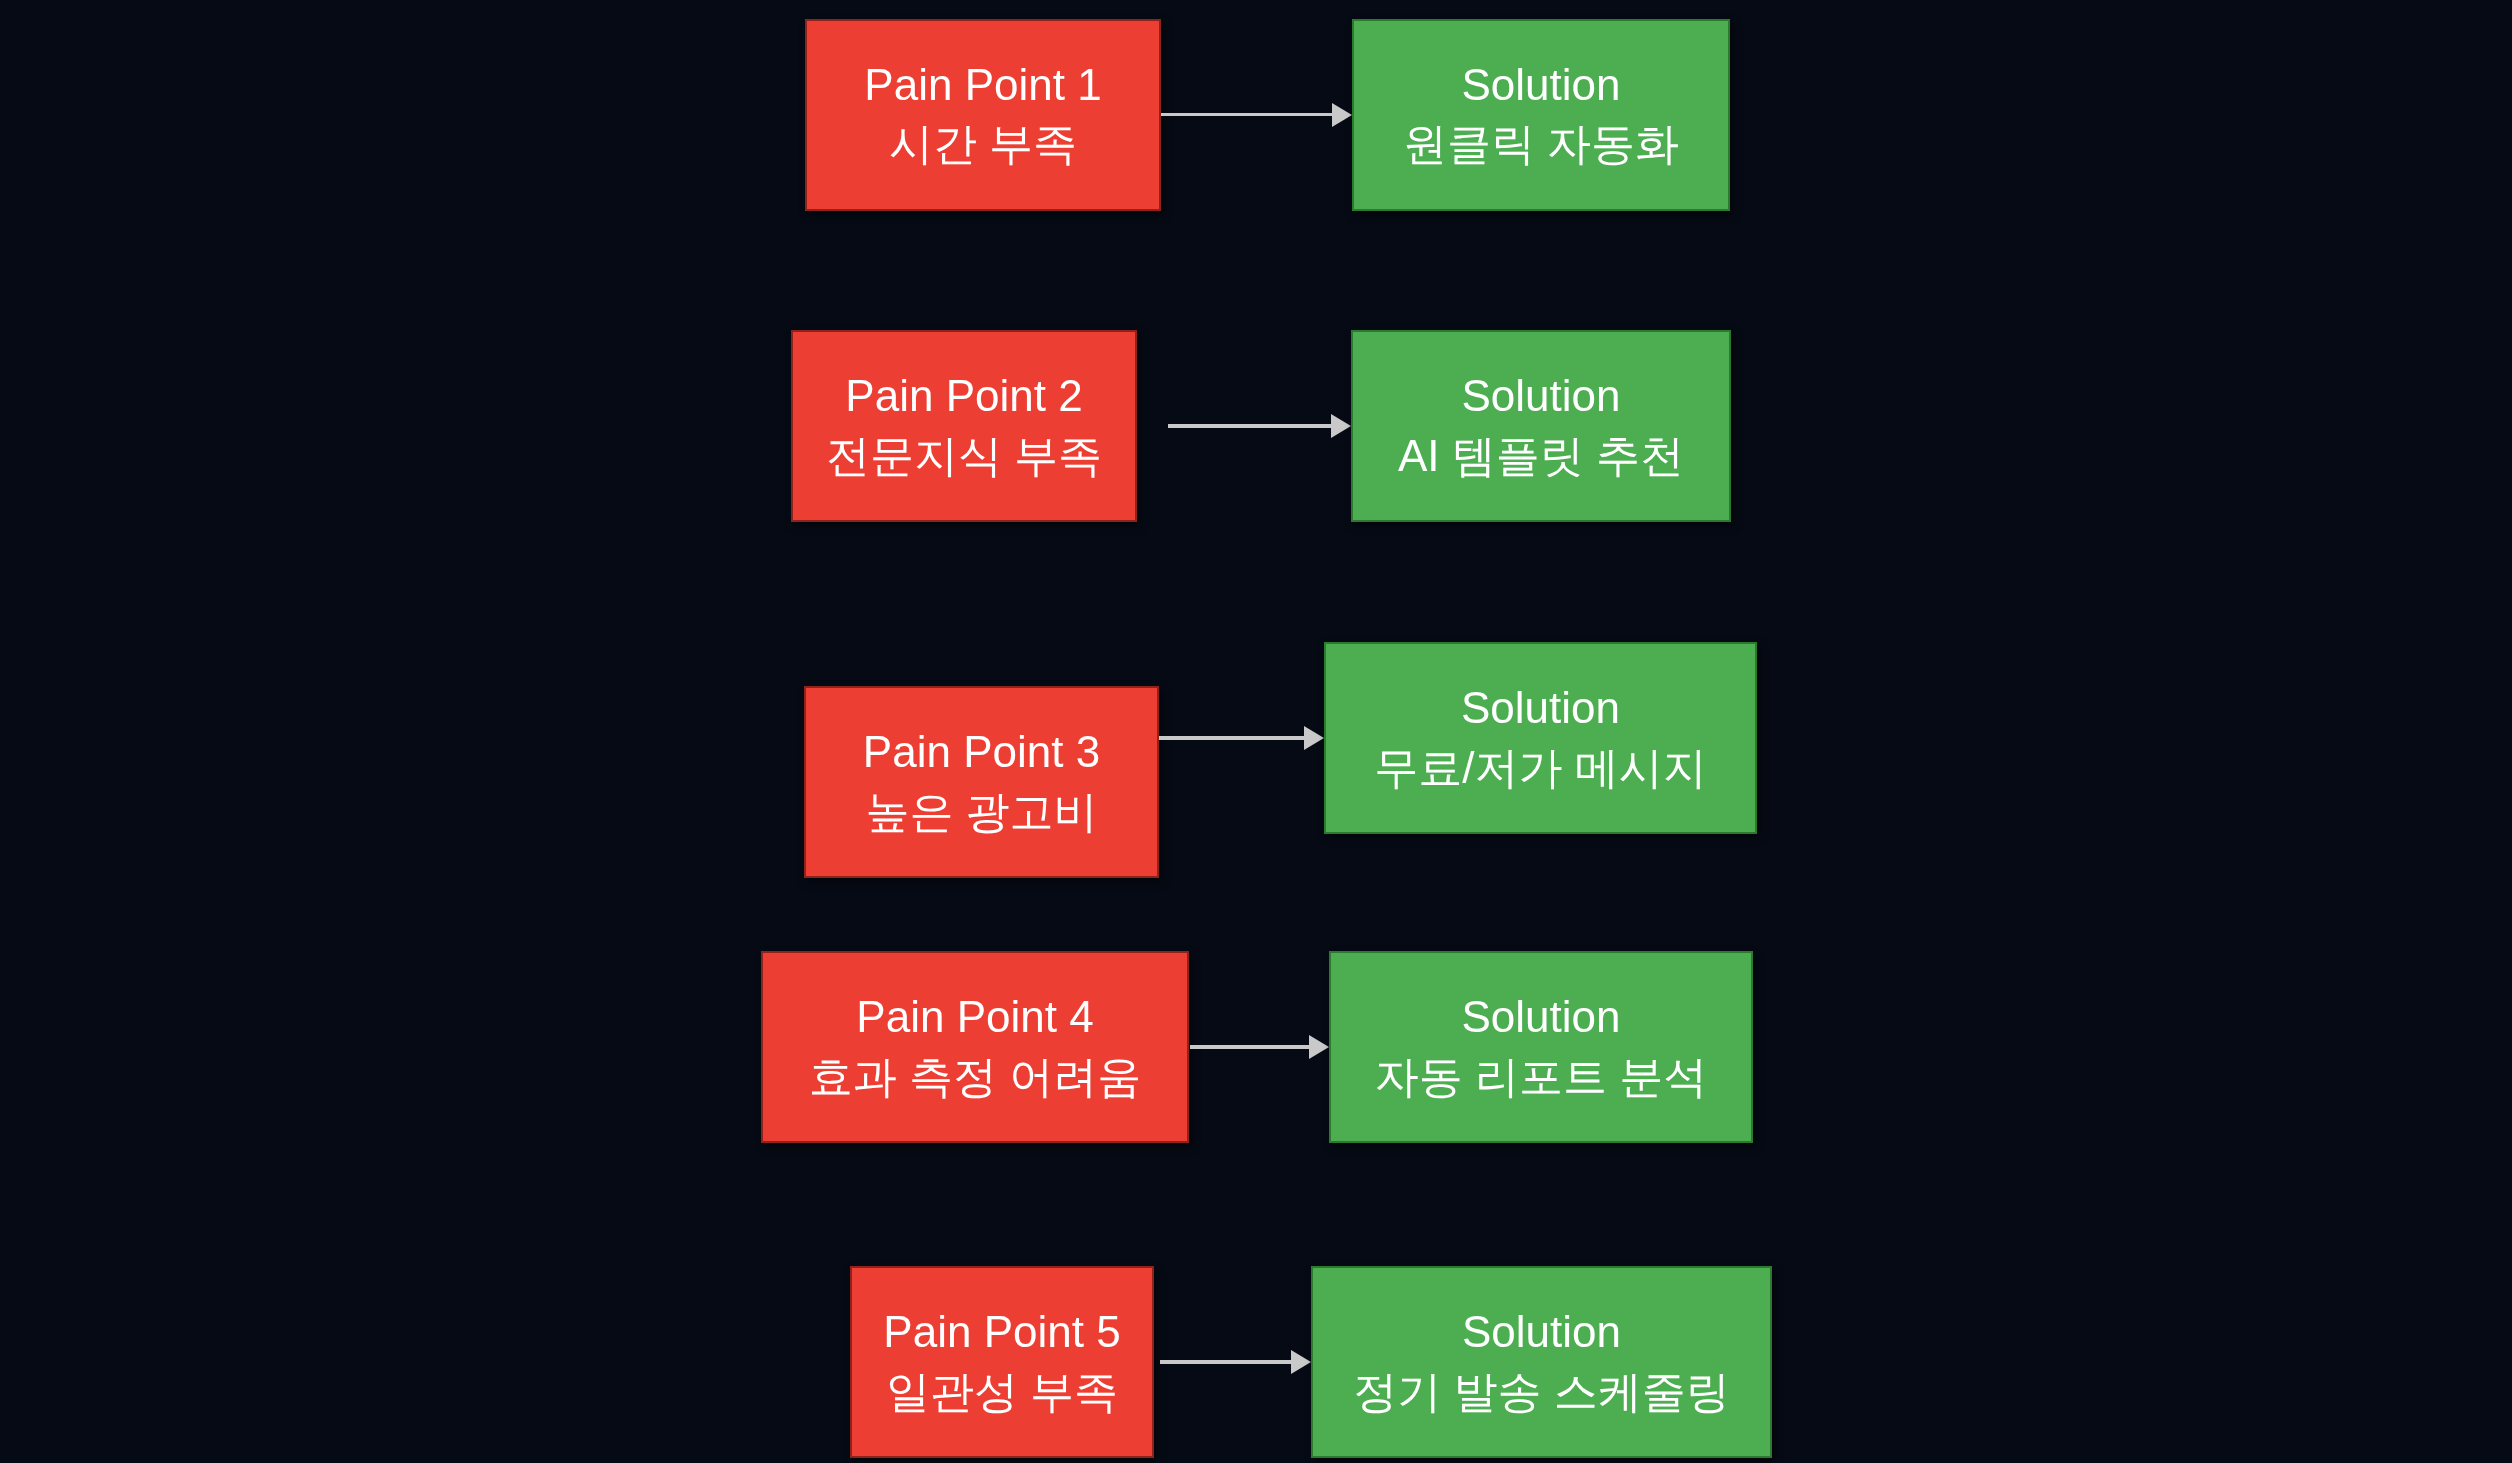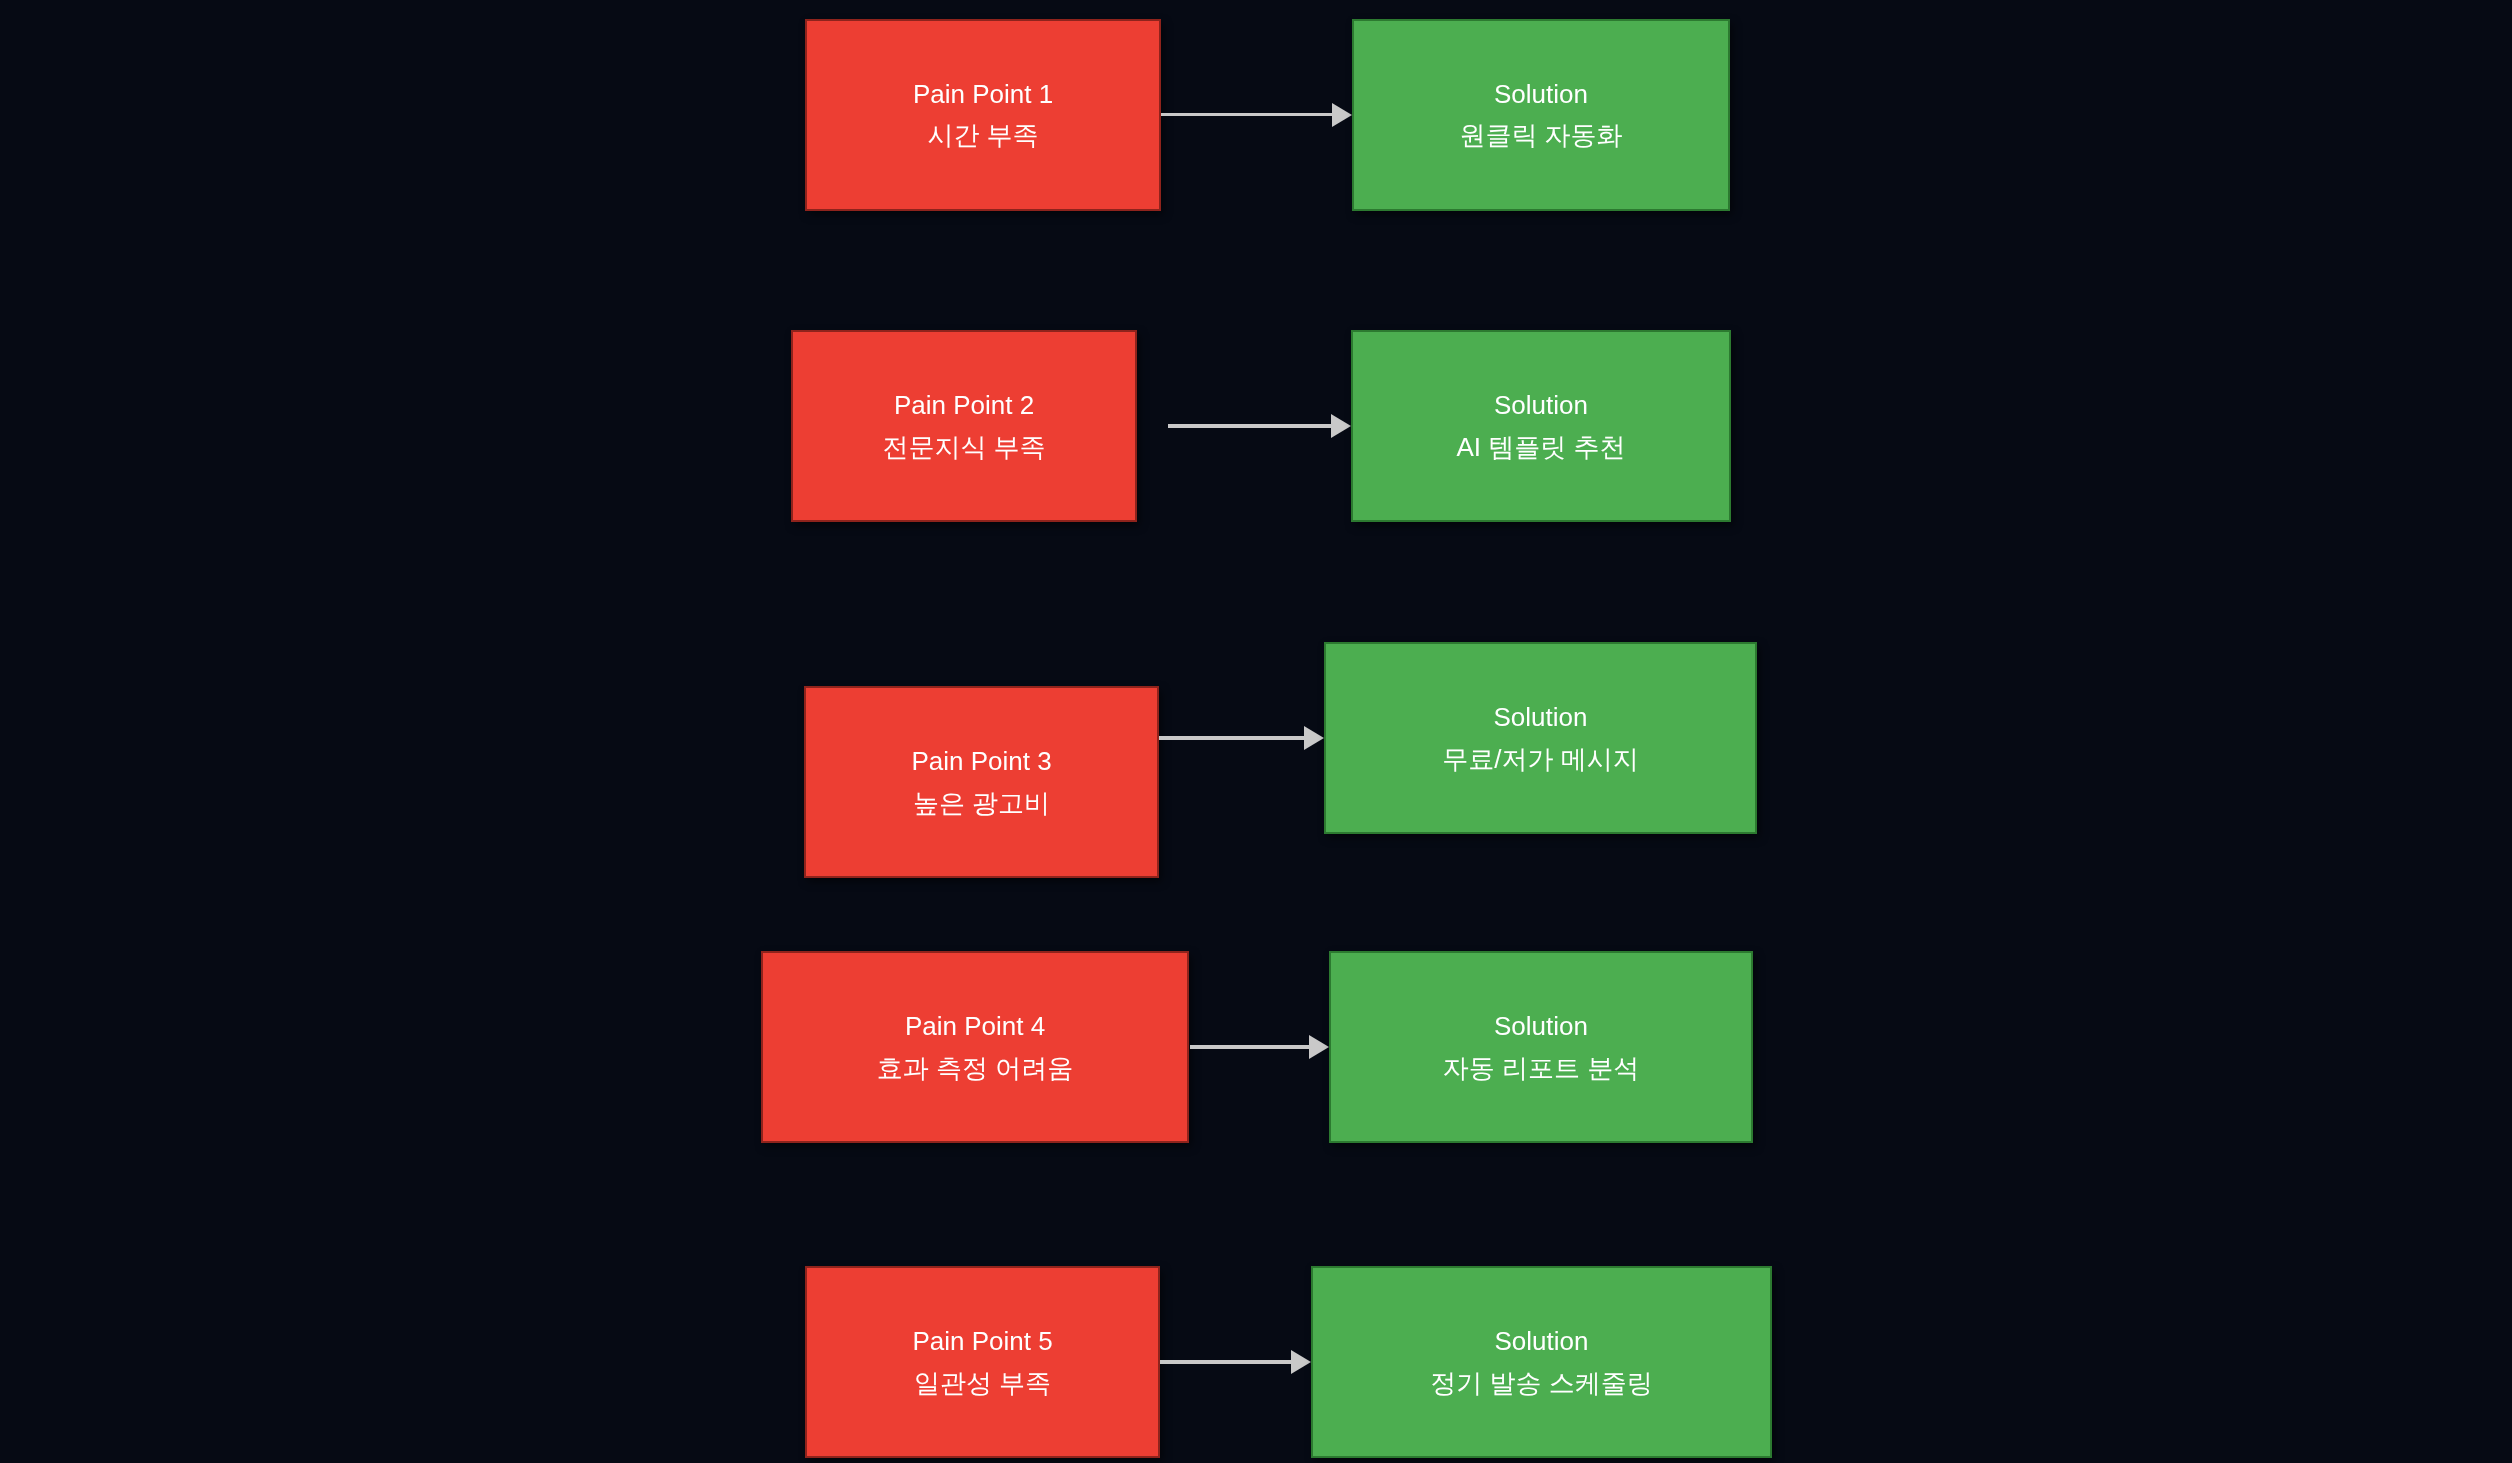--- a/index.html
+++ b/index.html
@@ -47,21 +47,21 @@
     background: var(--pain-fill, #ed3e33);
     border: 2.8px solid var(--pain-border, #8f231c);
   }
   .sol {
     background: var(--solution-fill, #4cae50);
     border: 2.8px solid var(--solution-border, #2c7a30);
     justify-content: center;
   }
 
   .title, .subtitle {
-    font-size: 26px;
+    font-size: 44px;
     line-height: 1.0;
     text-align: center;
     white-space: nowrap;
   }
 
   
   .row1 .pain { left: 805px;  width: 356px; }
   .row1 .sol  { left: 1352px; width: 378px; }
   .row1 .arrow{ left: 1161px; width: 191px; }
 
@@ -70,21 +70,21 @@
   .row2 .arrow{ left: 1168px; width: 183px; }
 
   .row3 .pain { left: 804px;  width: 355px; margin-top: 44px; }
   .row3 .sol  { left: 1324px; width: 433px; }
   .row3 .arrow{ left: 1159px; width: 165px; }
 
   .row4 .pain { left: 761px;  width: 428px; }
   .row4 .sol  { left: 1329px; width: 424px; }
   .row4 .arrow{ left: 1190px; width: 139px; }
 
-  .row5 .pain { left: 805px;  width: 355px; }
+  .row5 .pain { left: 850px;  width: 304px; }
   .row5 .sol  { left: 1311px; width: 461px; }
   .row5 .arrow{ left: 1160px; width: 151px; }
 
   .arrow {
     position: absolute;
     top: 50%;
     transform: translateY(-50%);
     height: 24px;
     display: flex;
     align-items: center;

